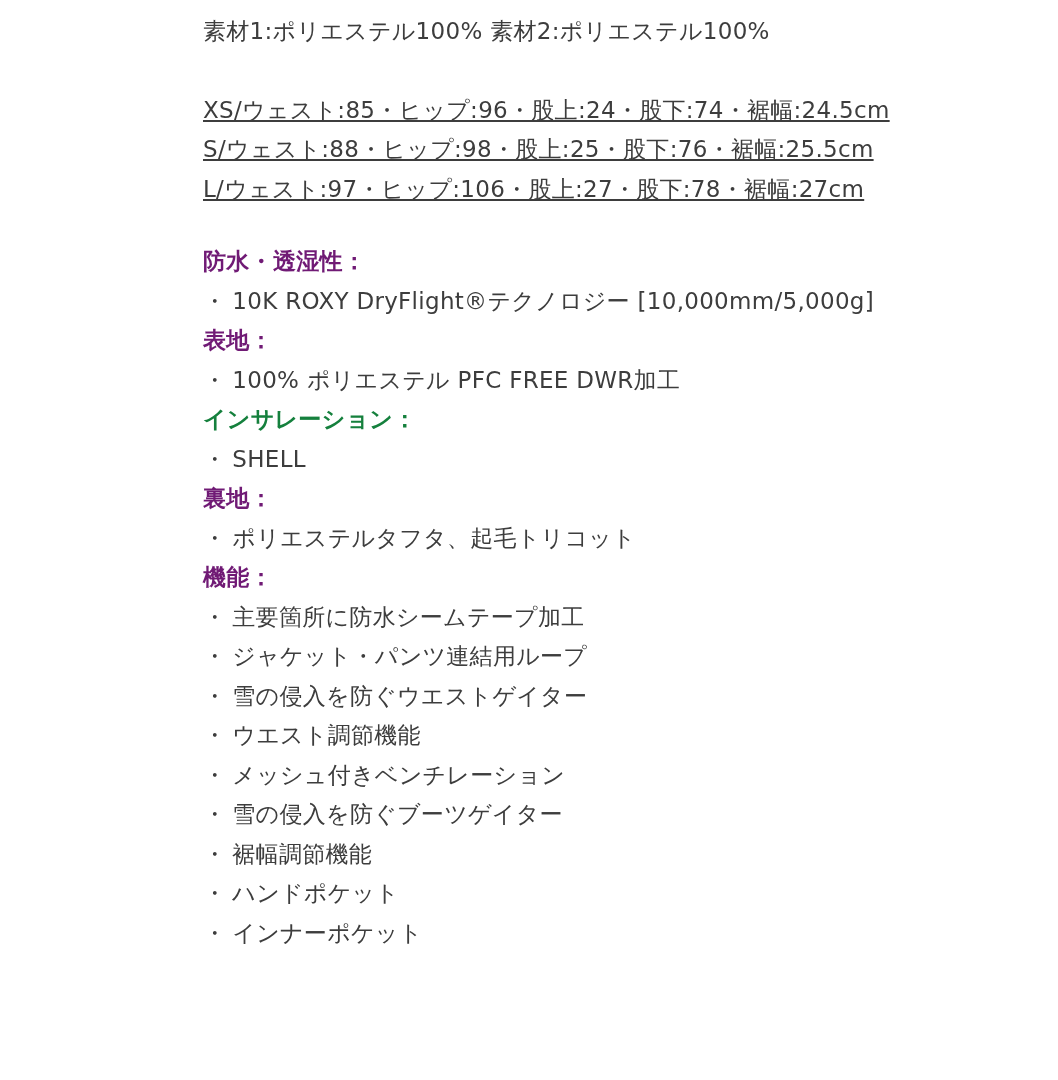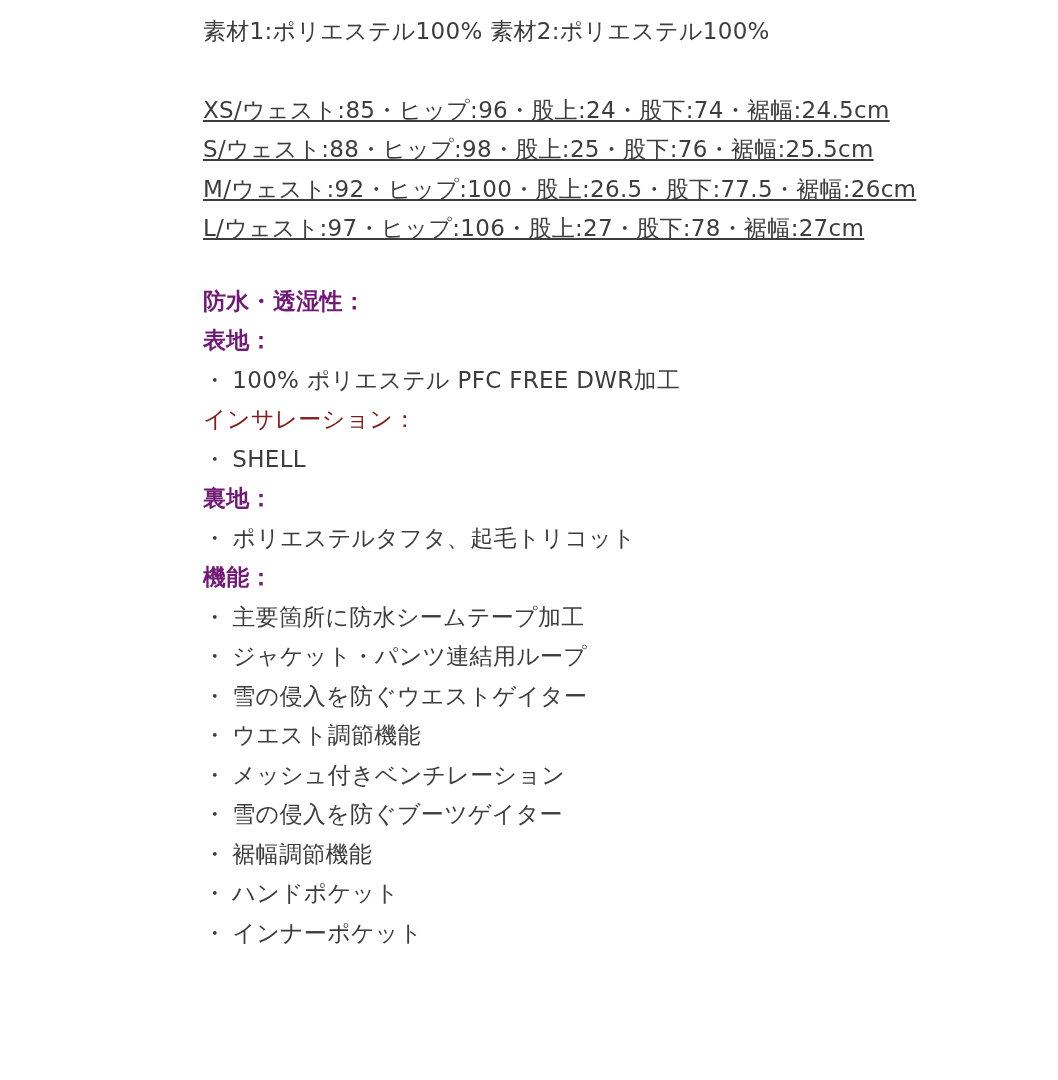--- a/index.html
+++ b/index.html
@@ -31,46 +31,48 @@
     text-decoration: underline;
   }
   .details-block {
     margin-top: 33px;
   }
   .heading {
     font-weight: bold;
     color: #701a75;
   }
   .heading.regular {
-    font-weight: normal;
-    color: #7f1d1d;
+    font-weight: bold;
+    color: #15803d;
   }
   .bullet {
     display: inline-block;
     margin-right: 6px;
   }
 </style>
 </head>
 <body>
 
 <div class="content">
 
   <div class="line">素材1:ポリエステル100% 素材2:ポリエステル100%</div>
 
   <div class="sizes-block">
     <div class="line">XS/ウェスト:85・ヒップ:96・股上:24・股下:74・裾幅:24.5cm</div>
     <div class="line">S/ウェスト:88・ヒップ:98・股上:25・股下:76・裾幅:25.5cm</div>
-    <div class="line">M/ウェスト:92・ヒップ:100・股上:26.5・股下:77.5・裾幅:26cm</div>
     <div class="line">L/ウェスト:97・ヒップ:106・股上:27・股下:78・裾幅:27cm</div>
   </div>
 
   <div class="details-block">
 
     <div class="line heading">防水・透湿性：</div>
 
+    <div class="line">
+      <span class="bullet">・</span><span>10K ROXY DryFlight®テクノロジー [10,000mm/5,000g]</span>
+    </div>
 
     <div class="line heading">表地：</div>
 
     <div class="line">
       <span class="bullet">・</span><span>100% ポリエステル PFC FREE DWR加工</span>
     </div>
 
     <div class="line heading regular">インサレーション：</div>
 
     <div class="line">

